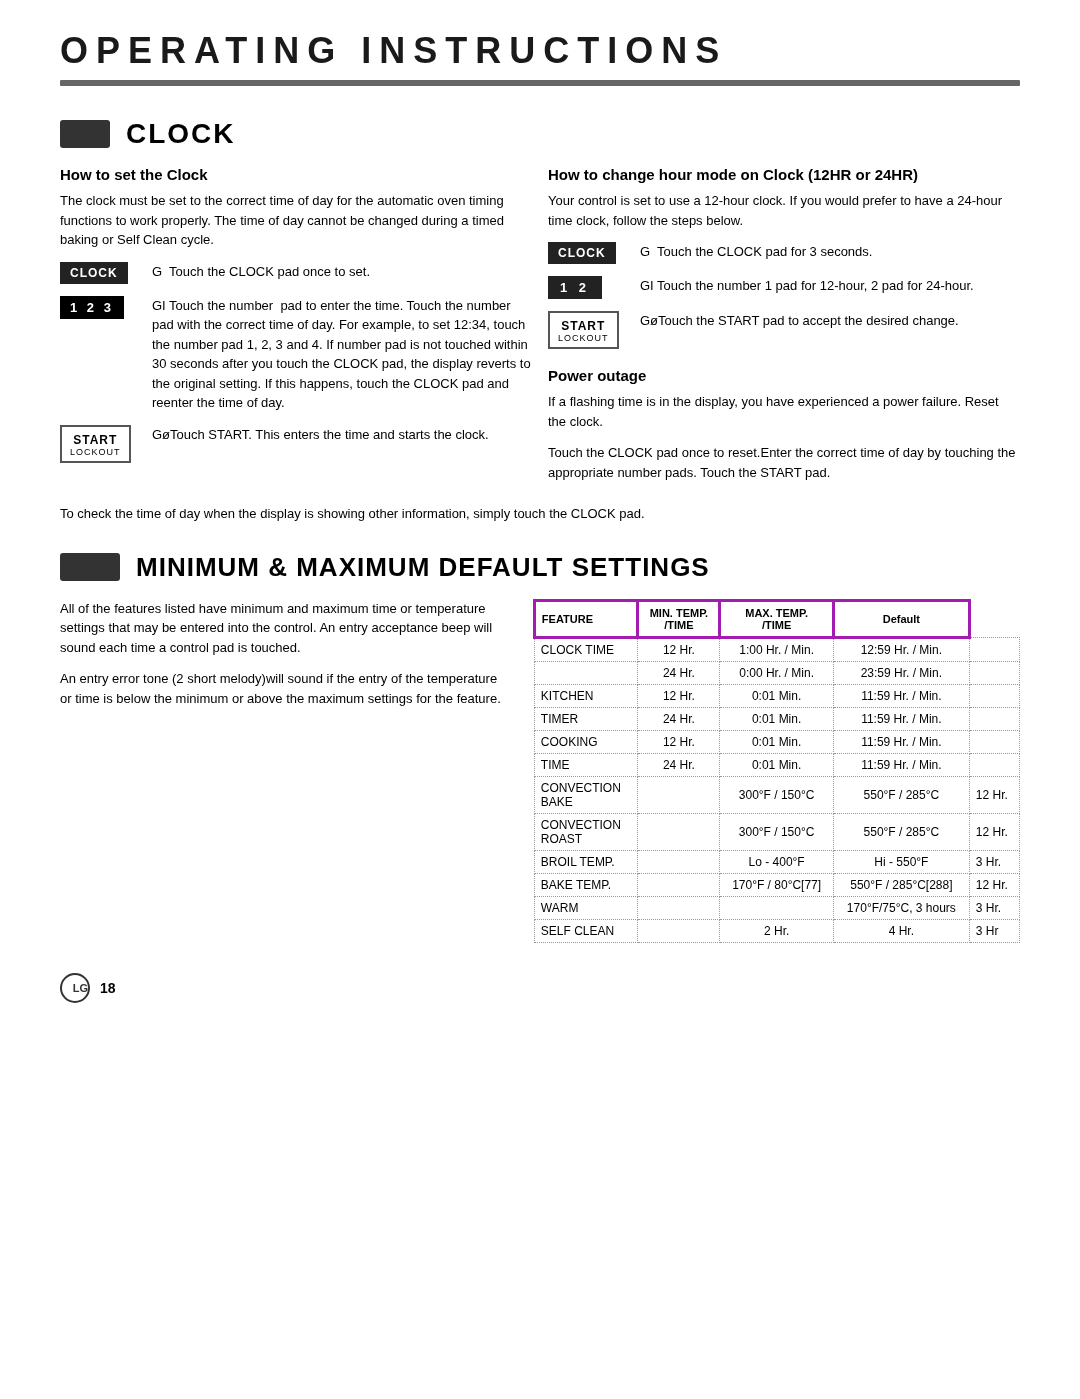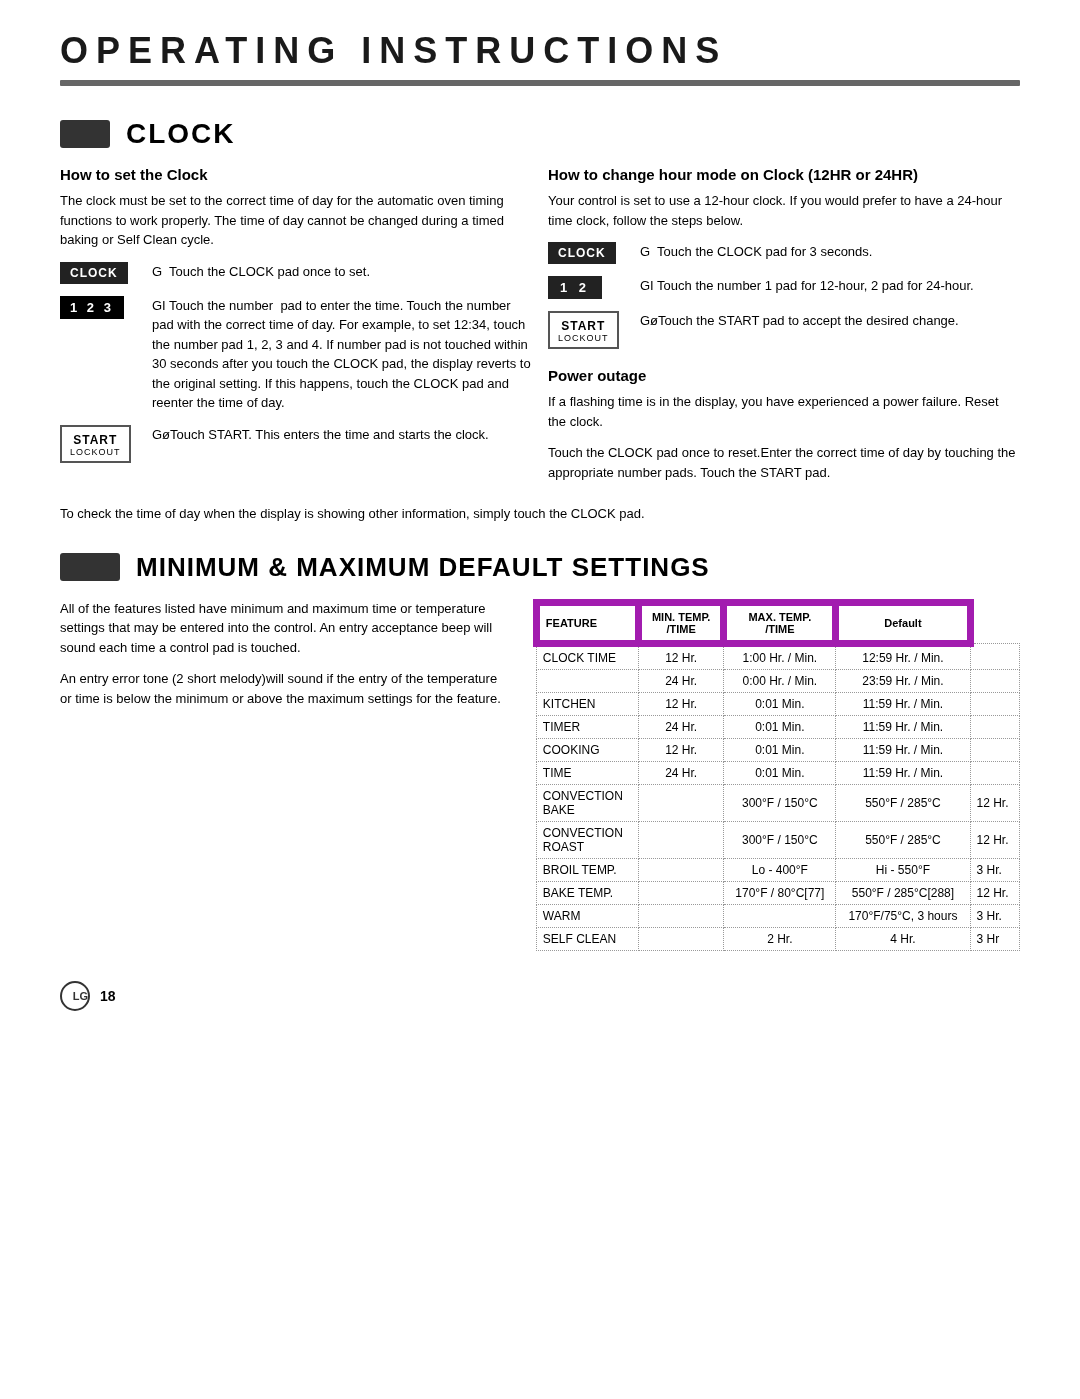--- a/index.html
+++ b/index.html
@@ -175,21 +175,21 @@
     
     .settings-table {
       width: 100%;
       border-collapse: collapse;
       font-size: 12px;
     }
     .settings-table th {
       background: #fff;
       font-weight: bold;
       text-align: center;
-      border: 7px solid #a21caf;
+      border: 3px solid #a21caf;
       padding: 5px 6px;
       font-size: 11px;
       margin-left: 12px;
     }
     .settings-table th.feature-th {
       text-align: left;
     }
     .settings-table td {
       border: 1px dotted #999;
       padding: 4px 6px;

